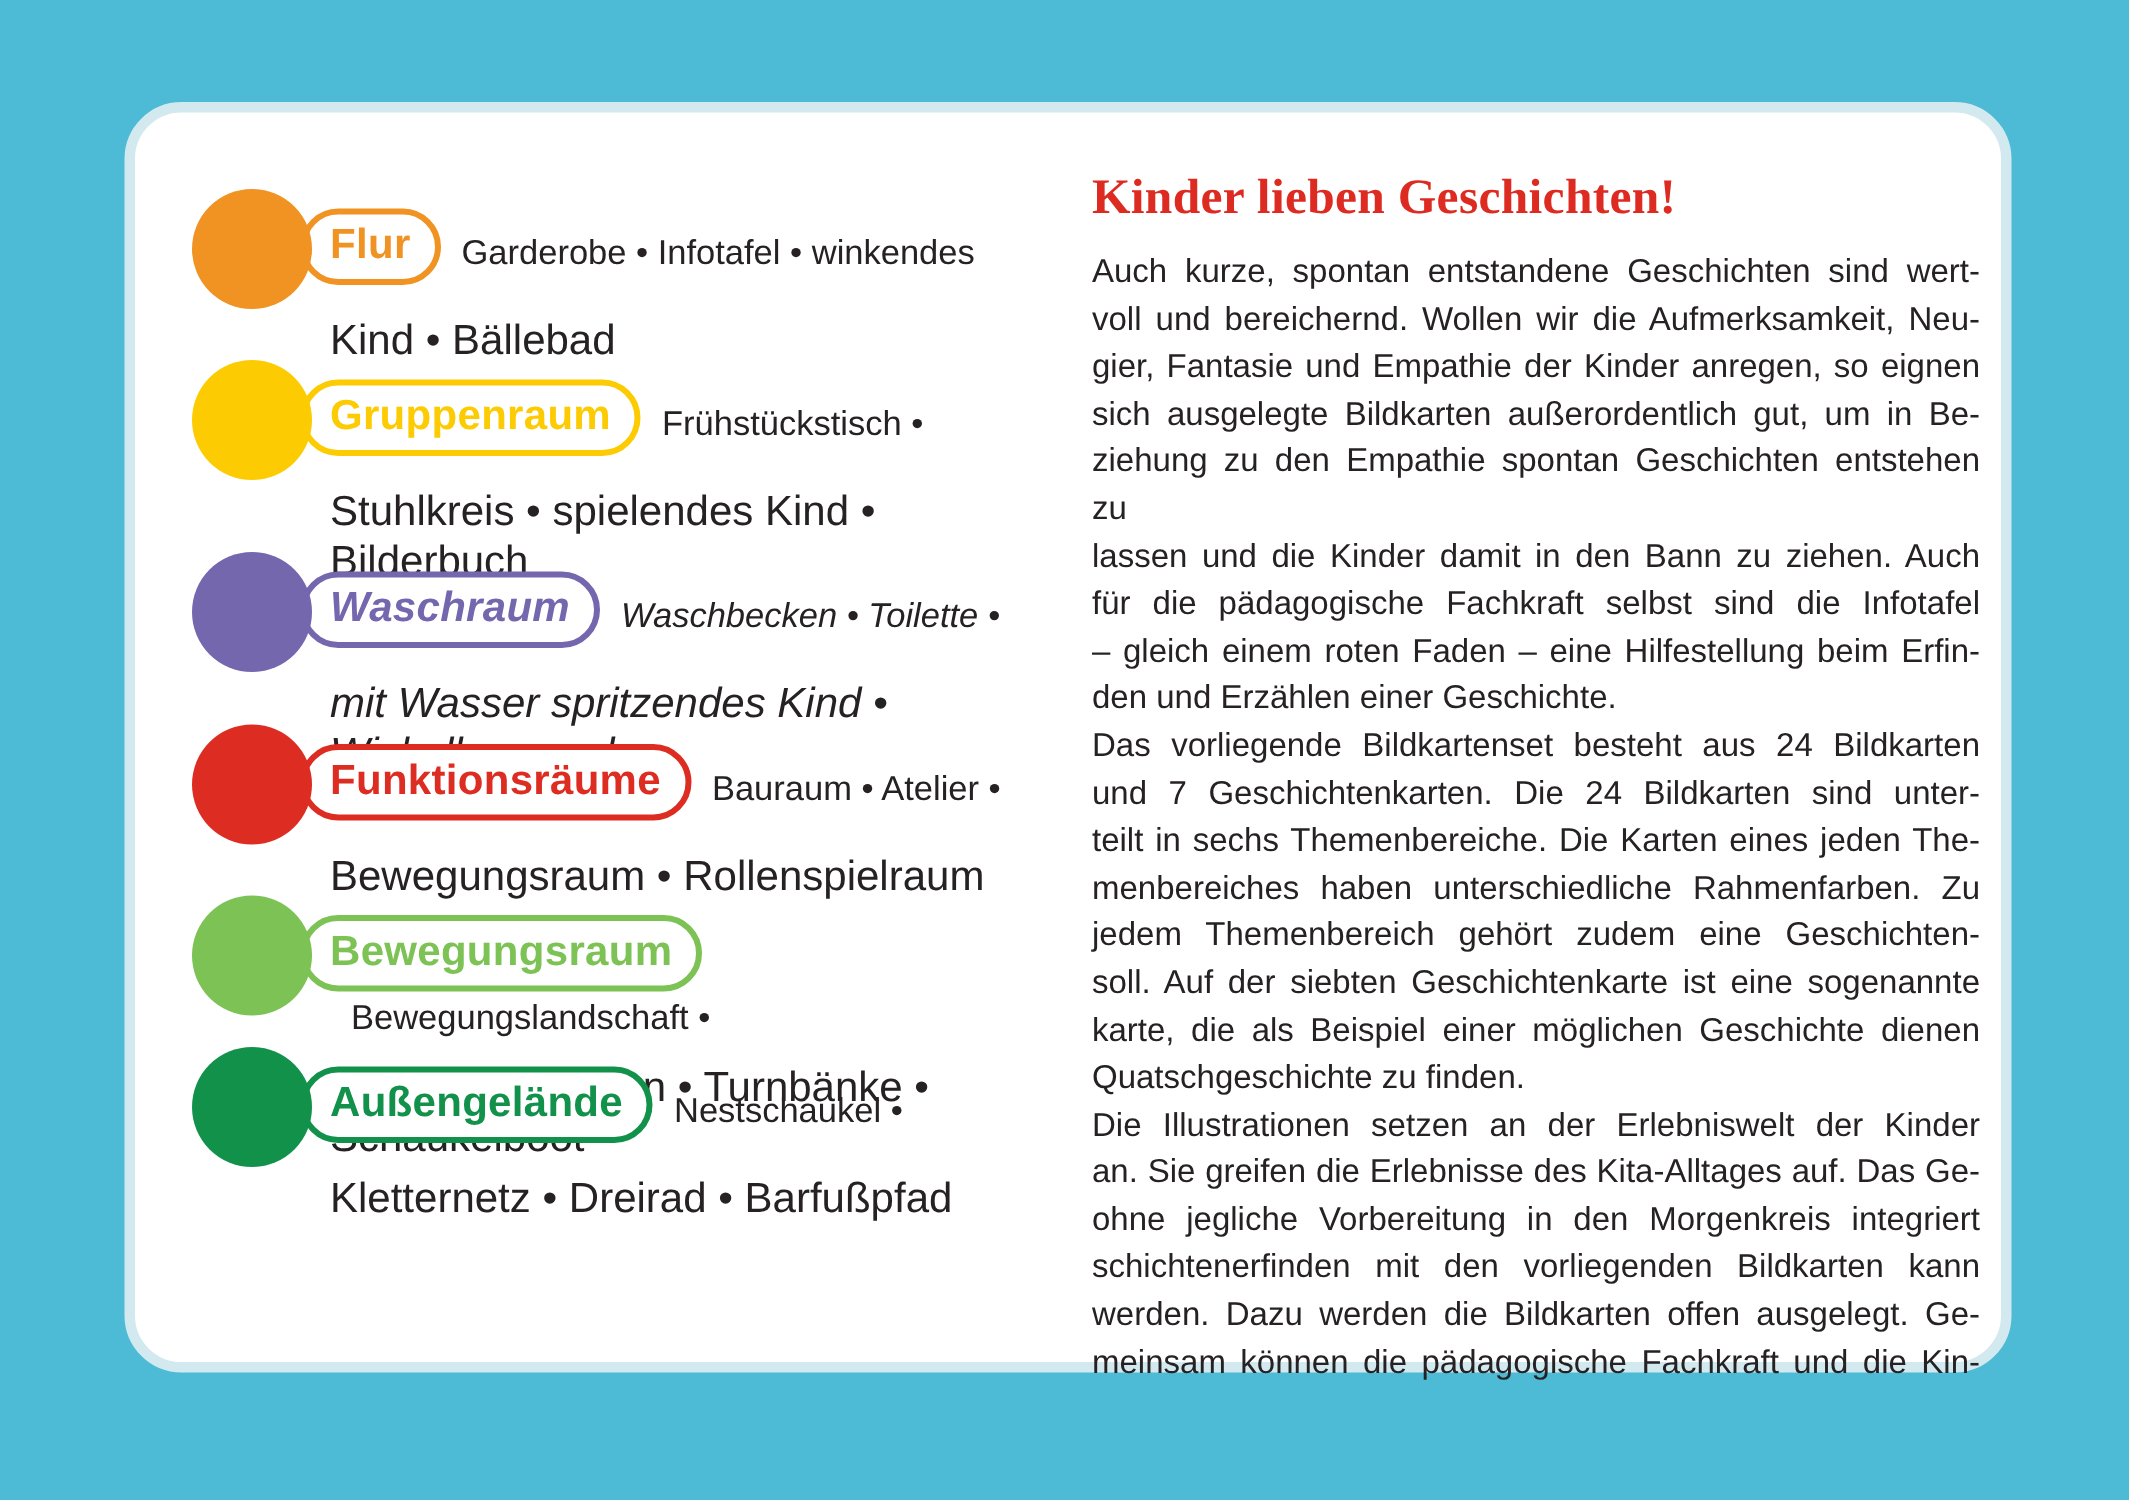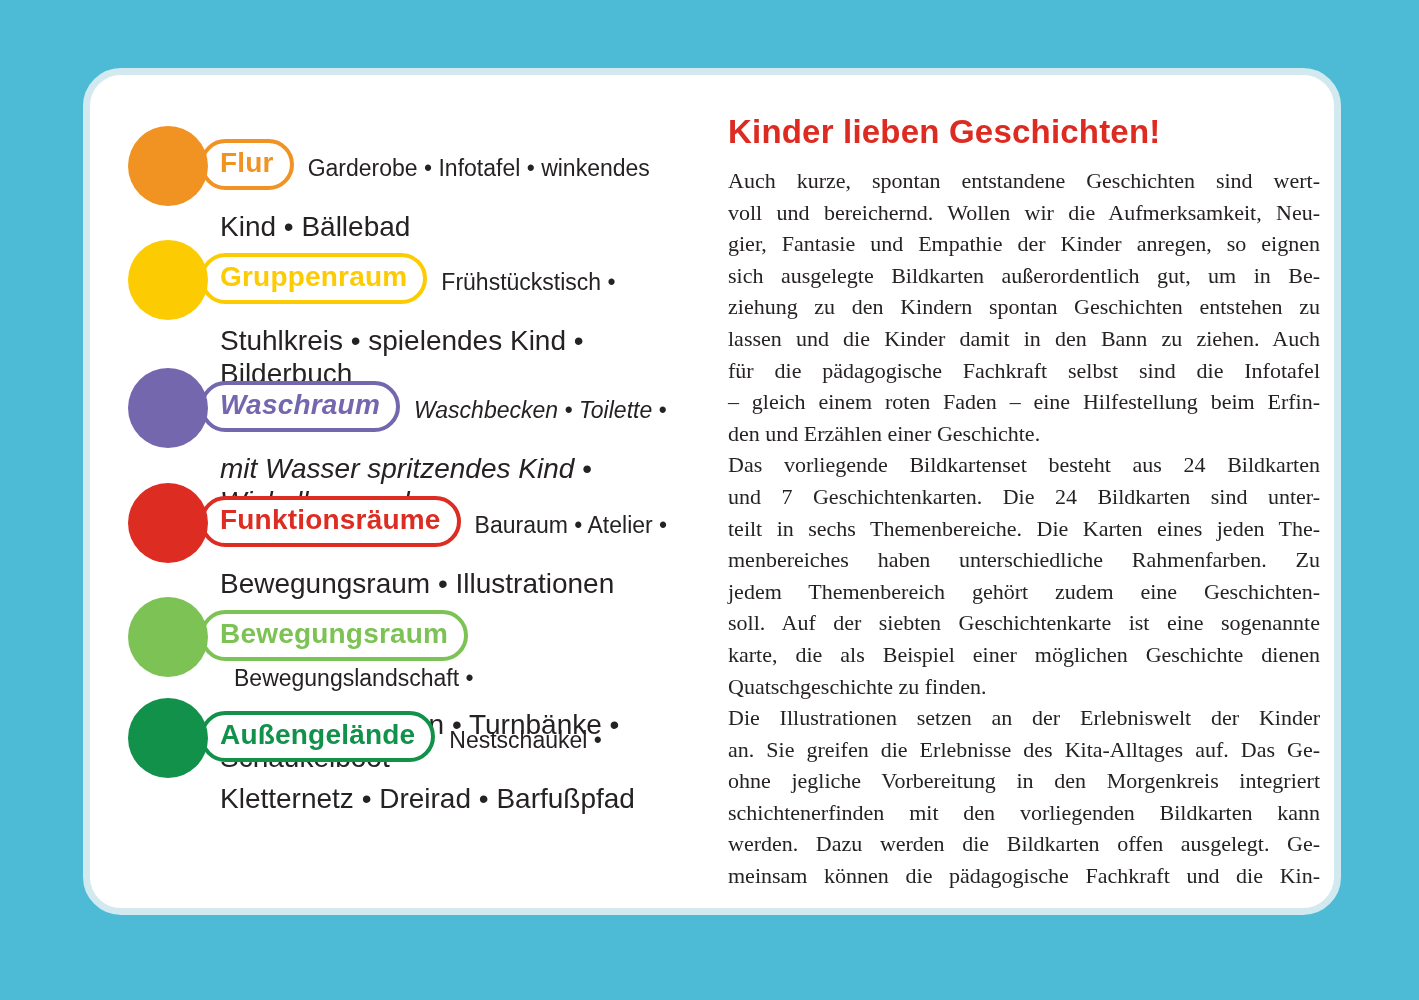--- a/index.html
+++ b/index.html
@@ -36,21 +36,21 @@
   }
   .kw2{
     font-size:28px;color:#262223;line-height:33px;margin-top:20px;
   }
   
   .article{
     position:absolute;left:638px;top:37px;width:592px;
   }
   .title{
     margin:0 0 13px 0;font-size:33px;line-height:40px;font-weight:bold;
-    color:#DD2B21;letter-spacing:0.2px;
+    color:#DD2B21;letter-spacing:0.2px;font-family:Liberation Serif, serif;
   }
   .body-line{
     font-size:22px;line-height:31.6px;color:#262223;
     text-align:justify;text-align-last:justify;white-space:normal;
   }
   .body-line.end{text-align-last:left;}
 </style>
 </head>
 <body style="background: rgb(77, 187, 213);">
 
@@ -63,40 +63,40 @@
       <div class="legend-item" style="--c: #FDCB02; top: 165px;">
         <span class="legend-circle"></span>
         <div class="legend-content"><span class="pill">Gruppenraum</span><span class="kw1">Frühstückstisch •</span><div class="kw2">Stuhlkreis • spielendes Kind • Bilderbuch</div></div>
       </div>
       <div class="legend-item" style="--c: #7467AE; top: 293px; font-style: italic;">
         <span class="legend-circle"></span>
         <div class="legend-content"><span class="pill">Waschraum</span><span class="kw1">Waschbecken • Toilette •</span><div class="kw2">mit Wasser spritzendes Kind • Wickelkommode</div></div>
       </div>
       <div class="legend-item" style="--c: #DD2D22; top: 408px;">
         <span class="legend-circle"></span>
-        <div class="legend-content"><span class="pill">Funktionsräume</span><span class="kw1">Bauraum • Atelier •</span><div class="kw2">Bewegungsraum • Illustrationen</div></div>
+        <div class="legend-content"><span class="pill">Funktionsräume</span><span class="kw1">Bauraum • Atelier •</span><div class="kw2">Bewegungsraum • Rollenspielraum</div></div>
       </div>
       <div class="legend-item" style="--c: #7CC254; top: 522px;">
         <span class="legend-circle"></span>
         <div class="legend-content"><span class="pill">Bewegungsraum</span><span class="kw1">Bewegungslandschaft •</span><div class="kw2">Hula-Hoop-Reifen • Turnbänke • Schaukelboot</div></div>
       </div>
       <div class="legend-item" style="--c: #12914B; top: 623px;">
         <span class="legend-circle"></span>
         <div class="legend-content"><span class="pill">Außengelände</span><span class="kw1">Nestschaukel •</span><div class="kw2">Kletternetz • Dreirad • Barfußpfad</div></div>
       </div>
     </div>
   <div class="article">
     <h1 class="title" style="color: rgb(221, 43, 33);">Kinder lieben Geschichten!</h1>
-    <div id="article-body" style="color: rgb(38, 34, 35); font-family: Liberation Serif, serif;">
+    <div id="article-body" style="color: rgb(38, 34, 35);">
         <div>
           <div class="body-line">Auch kurze, spontan entstandene Geschichten sind wert-</div>
           <div class="body-line">voll und bereichernd. Wollen wir die Aufmerksamkeit, Neu-</div>
           <div class="body-line">gier, Fantasie und Empathie der Kinder anregen, so eignen</div>
           <div class="body-line">sich ausgelegte Bildkarten außerordentlich gut, um in Be-</div>
-          <div class="body-line">ziehung zu den Kindern spontan Geschichten entstehen zu</div>
+          <div class="body-line">ziehung zu den Empathie spontan Geschichten entstehen zu</div>
           <div class="body-line">lassen und die Kinder damit in den Bann zu ziehen. Auch</div>
           <div class="body-line">für die pädagogische Fachkraft selbst sind die Infotafel</div>
           <div class="body-line">– gleich einem roten Faden – eine Hilfestellung beim Erfin-</div>
           <div class="body-line end">den und Erzählen einer Geschichte.</div>
         </div>
         <div>
           <div class="body-line">Das vorliegende Bildkartenset besteht aus 24 Bildkarten</div>
           <div class="body-line">und 7 Geschichtenkarten. Die 24 Bildkarten sind unter-</div>
           <div class="body-line">teilt in sechs Themenbereiche. Die Karten eines jeden The-</div>
           <div class="body-line">menbereiches haben unterschiedliche Rahmenfarben. Zu</div>

